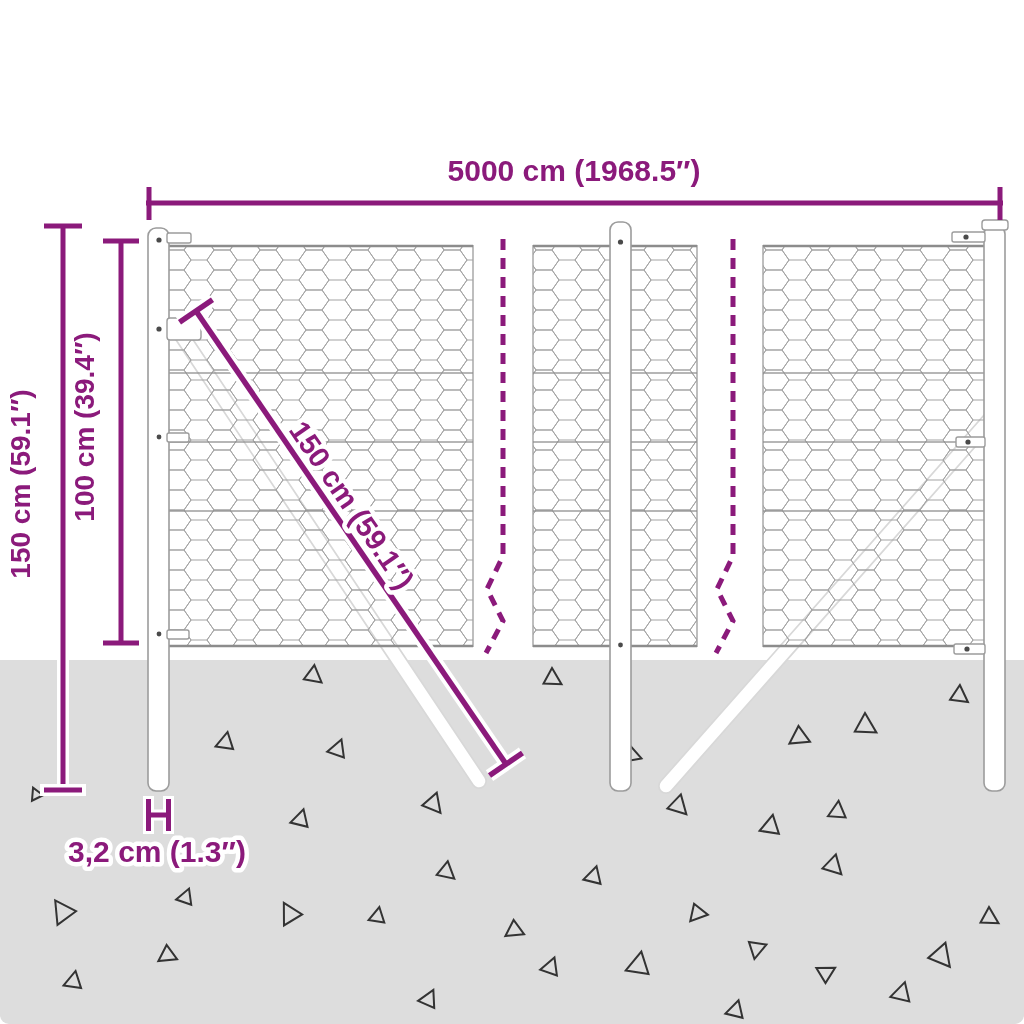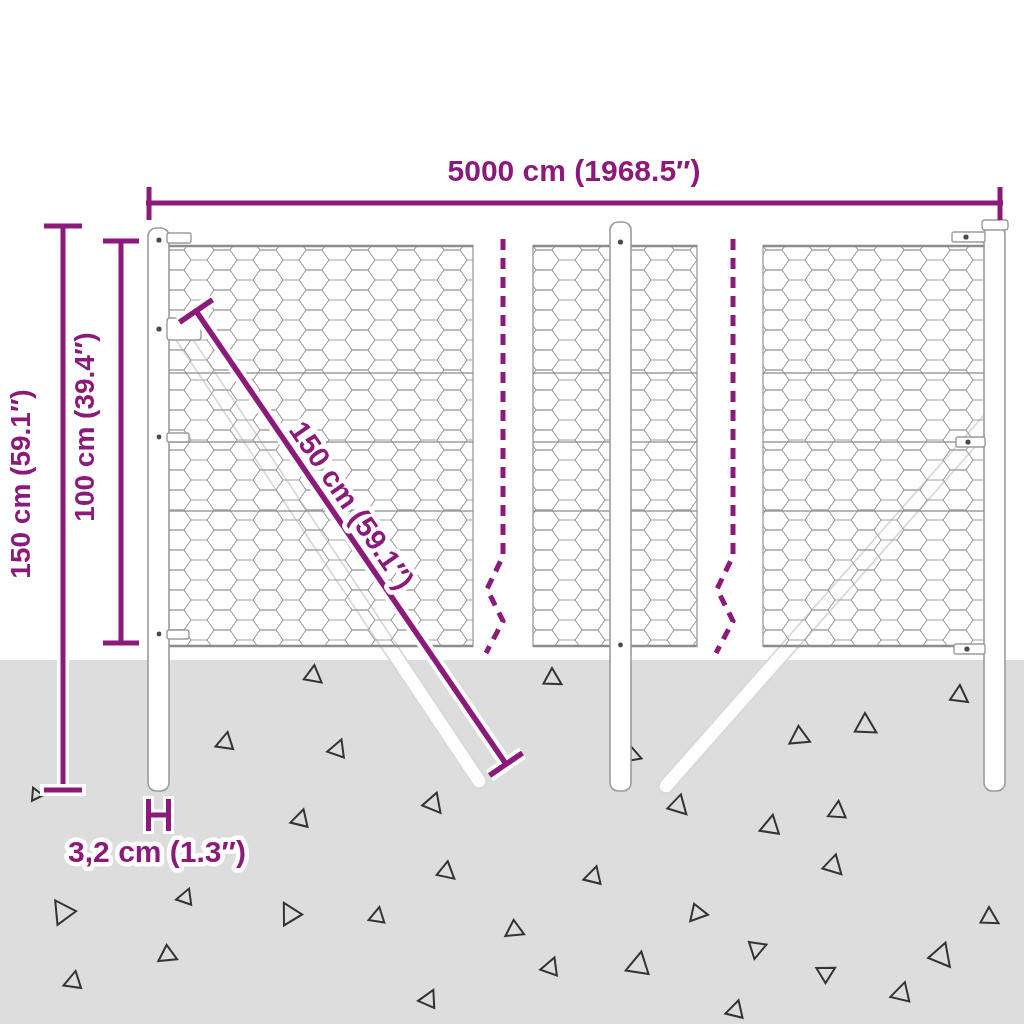--- a/index.html
+++ b/index.html
@@ -4,21 +4,21 @@
 <style>
   :root{
     --accent:#8B1A7B;
     --ground:#DDDDDD;
     --mesh:#A3A3A3;
     --wire:#8C8C8C;
     --post-outline:#9C9C9C;
     --triangle:#333333;
   }
   html,body{margin:0;padding:0;background:#fff;}
-  .stage{width:1024px;height:1024px;overflow:hidden;position:relative;background:#fff;}
+  .stage{width:1024px;height:1024px;overflow:hidden;position:relative;background:#fff;border-radius:9px;}
   svg{display:block;}
   .ground{fill:var(--ground);}
   .tri{fill:none;stroke:var(--triangle);stroke-width:2;stroke-linejoin:miter;}
   .strut-outline{stroke:#D8D8D8;stroke-width:16;stroke-linecap:round;fill:none;}
   .strut{stroke:#FFFFFF;stroke-width:12.5;stroke-linecap:round;fill:none;}
   .hexcell{fill:none;stroke:var(--mesh);stroke-width:1;}
   .wire{stroke:var(--wire);stroke-width:2.4;fill:none;}
   .wire-mid{stroke:var(--wire);stroke-width:1.5;opacity:.85;fill:none;}
   .mesh-edge{stroke:var(--mesh);stroke-width:1.4;fill:none;}
   .post{fill:#fff;stroke:var(--post-outline);stroke-width:1.6;}

